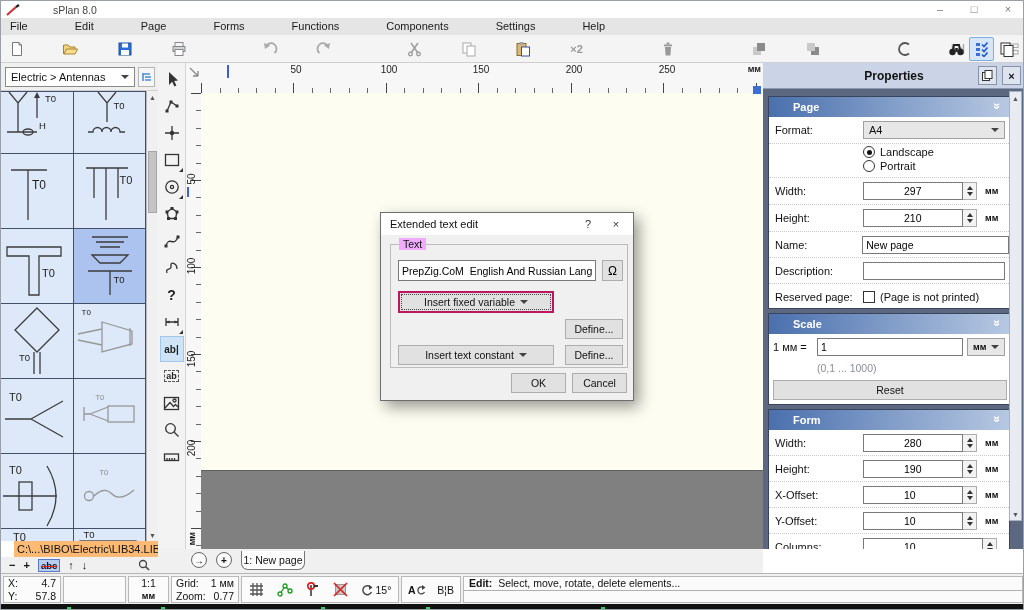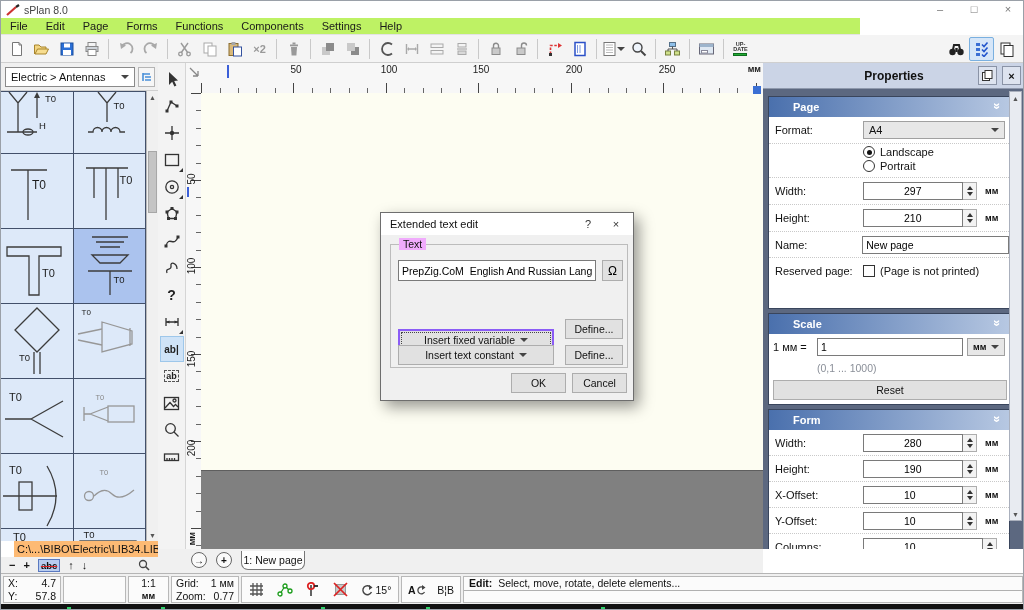--- a/index.html
+++ b/index.html
@@ -1,26 +1,26 @@
 <!DOCTYPE html>
 <html><head>
 <meta charset="utf-8">
 <style>
   * { margin:0; padding:0; box-sizing:border-box; }
   html,body { background:#d4d4d4; }
   body { font-family:"Liberation Sans", sans-serif; font-size:11px; color:#111; }
   #app { position:relative; width:1024px; height:610px; background:#ffffff; overflow:hidden; border:1px solid #9aa0a8; }
-  .abs { position:absolute; }
+  .abs { position:absolute;gap:29px; }
   svg { display:block; }
 
   
   .titlebar { left:0; top:0; width:1024px; height:17px; background:#fff; display:flex; align-items:center; }
   .title-text { margin-left:4px; color:#444; font-size:10.5px; }
   .wctl { position:absolute; top:0; width:34px; height:16px; display:flex; align-items:center; justify-content:center; color:#777; font-size:11px; }
-  .menubar { left:0; top:17px; width:859px; height:17px; background:#bef264; display:flex; align-items:center; border-bottom:1px solid #e3e3e3; }
+  .menubar { left:0; top:17px; width:1024px; height:17px; background:#e5e5e5; display:flex; align-items:center; border-bottom:1px solid #e3e3e3; }
   .menu-item { padding:1px 9px; color:#1a1a1a; }
   .toolbar { left:0; top:34px; width:1024px; height:28px; background:#f4f4f4; border-bottom:1px solid #cfcfcf; display:flex; align-items:center; padding-left:3px; }
   .tbtn { height:24px; min-width:25px; display:flex; align-items:center; justify-content:center; }
   .tsep { width:1px; height:20px; background:#c9c9c9; margin:0 4px; }
   .tright { position:absolute; right:6px; top:0; height:28px; display:flex; align-items:center; }
   .tbtn.sel { background:#d6e6f8; border:1px solid #7ab0e0; border-radius:2px; }
   .greytxt { color:#999; font-weight:bold; }
   .upd-txt { font-size:5.5px; line-height:5px; font-weight:bold; color:#333; text-align:center; }
   .upd-bar { width:14px; height:3px; background:#22aa33; border:1px solid #0d6e1d; margin:1px auto 0; }
 
@@ -96,21 +96,21 @@
   .dialog { left:379px; top:211px; width:254px; height:189px; background:#f0f0f0; border:1px solid #6e6e6e; box-shadow:5px 6px 14px rgba(0,0,0,.4); z-index:50; }
   .dlg-title { position:absolute; left:0; top:0; width:100%; height:22px; background:#fff; display:flex; align-items:center; padding-left:9px; font-size:11px; }
   .dlg-ctl { position:absolute; top:0; width:30px; height:22px; display:flex; align-items:center; justify-content:center; color:#333; }
   .groupbox { position:absolute; left:9px; top:31px; width:238px; height:124px; border:1px solid #bcbcbc; }
   .groupbox-label { position:absolute; left:8px; top:-7px; background:#f0abfc; padding:0 4px; font-size:10.5px; }
   .dlg-input { position:absolute; left:7px; top:15px; width:198px; height:21px; border:1px solid #7a7a7a; font-family:"Liberation Sans",sans-serif; font-size:10.5px; padding:0 3px; background:#fff; }
   .btn { background:#e1e1e1; border:1px solid #adadad; font-family:"Liberation Sans",sans-serif; font-size:10.5px; display:flex; align-items:center; justify-content:center; }
   .omega-btn { position:absolute; left:211px; top:15px; width:21px; height:21px; font-size:12px; }
   .ins-btn { position:absolute; left:7px; width:156px; height:20px; }
   .ins-btn .ddarr { margin-left:5px; margin-top:3px; }
-  .ins-btn.focused { border:2px solid #8b5cf6; outline:1px dotted #444; outline-offset:-4px; height:22px;margin-top:38px; }
+  .ins-btn.focused { border:2px solid #be185d; outline:1px dotted #444; outline-offset:-4px; height:22px; }
   .def-btn { position:absolute; left:174px; width:58px; height:20px; }
   .ok-btn { position:absolute; left:130px; top:160px; width:55px; height:20px; }
   .cancel-btn { position:absolute; left:191px; top:160px; width:55px; height:20px; }
 
   
   .props { left:762px; top:62px; width:262px; height:486px; background:#5c6880; }
   .props-header { position:absolute; left:0; top:0; width:262px; height:26px; background:#cbd4e6; border-bottom:1px solid #8f99ad; display:flex; align-items:center; justify-content:center; font-weight:bold; font-size:12px; }
   .ph-btn { position:absolute; top:3px; width:19px; height:19px; background:#dde3ef; border:1px solid #8a93a6; display:flex; align-items:center; justify-content:center; font-size:11px; }
   .props-body { position:absolute; left:0; top:26px; width:262px; height:460px; overflow:hidden; }
   .section { position:absolute; left:5px; width:242px; background:#fff; border:1px solid #39455c; }
@@ -793,20 +793,24 @@
           <div class="spin">
               <i class="up"></i>
               <i class="dn"></i>
             </div>
           <span class="unit">мм</span>
         </div>
         <div class="prow" style="height:26px">
           <span class="plabel">Name:</span>
           <input class="pinput" style="width: 148px;" value="New page">
         </div>
+        <div class="prow" style="height:26px">
+          <span class="plabel">Description:</span>
+          <input class="pinput" style="width: 142px;" value="">
+        </div>
         <div class="prow" style="height:26px; border-bottom:none">
           <span class="plabel">Reserved page:</span>
           <span><span class="checkbox"></span><span>(Page is not printed)</span></span>
         </div>
       </div>
 
       <div class="section" style="top:224px; height:92px">
         <div class="sec-header">
           <span>Scale</span>
           <span class="sec-chev">»</span>

